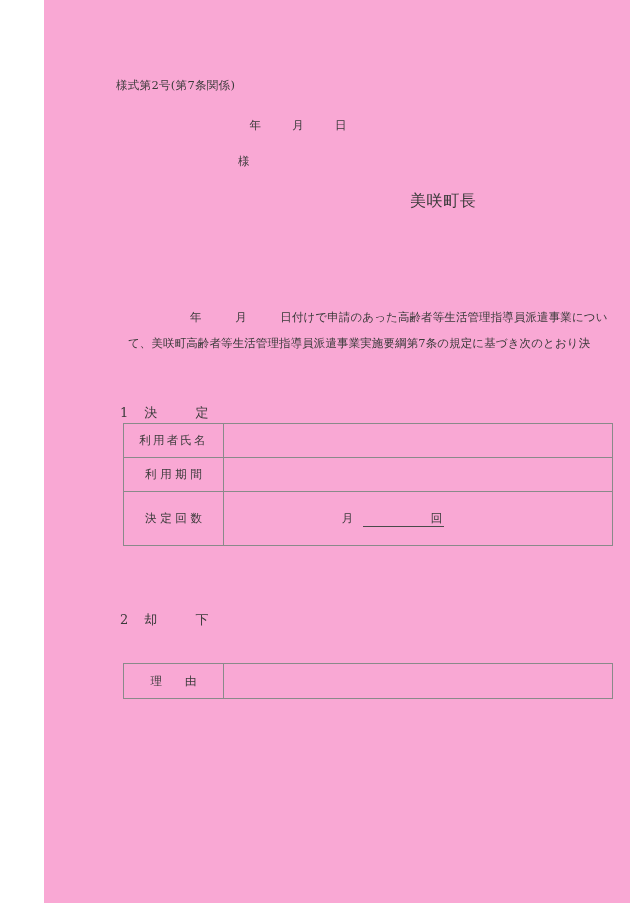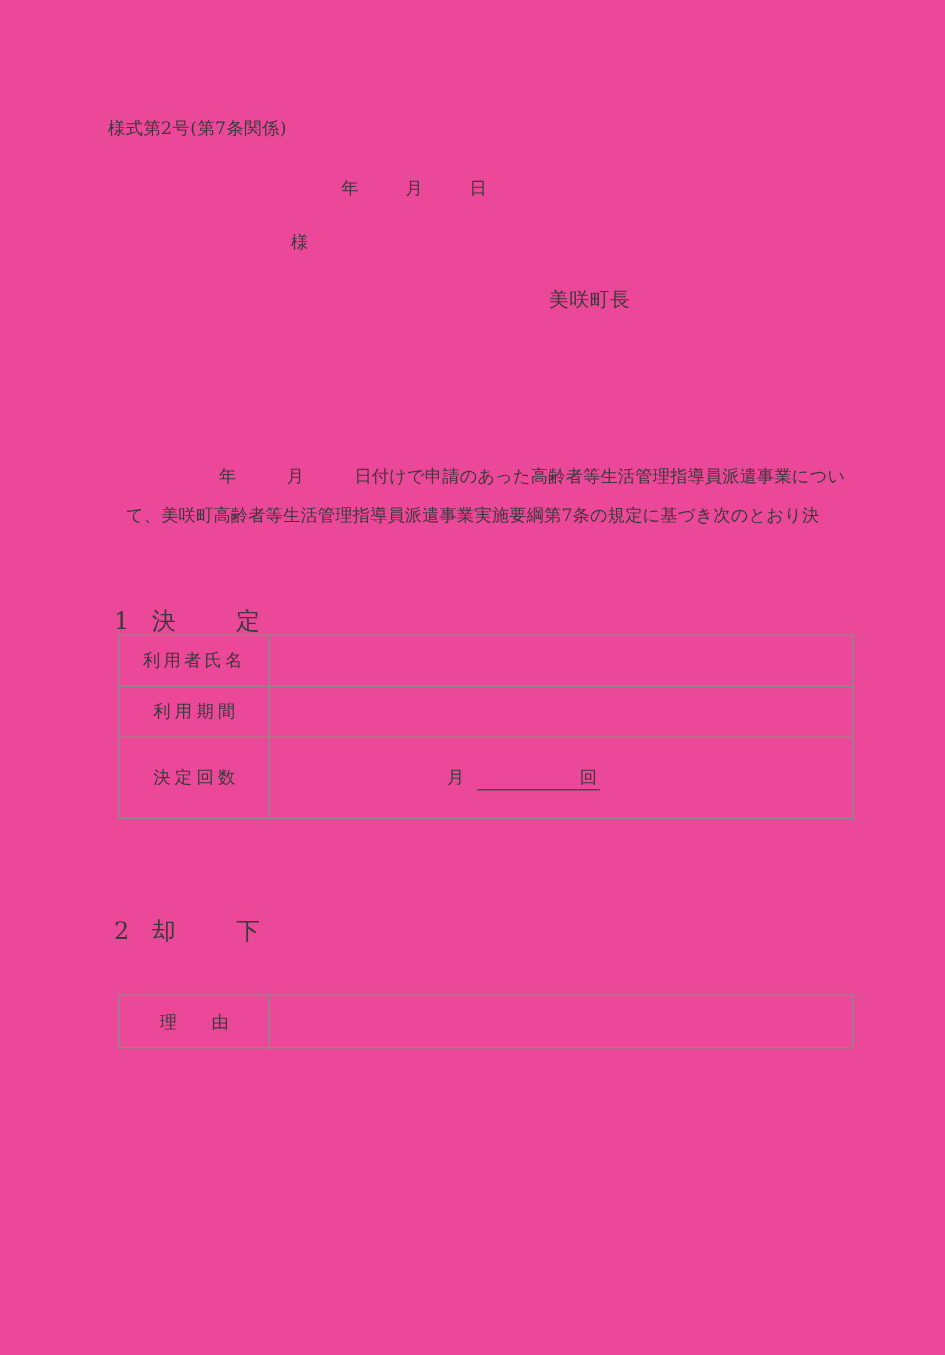--- a/index.html
+++ b/index.html
@@ -12,21 +12,22 @@
     width: 630px;
     height: 903px;
     position: relative;
     font-family: "DejaVu Serif", "Liberation Serif", serif;
     color: #3a3a3a;
     overflow: hidden;
   }
   .page {
     position: absolute;
     inset: 0;
-    background: #ec4899;
+    background: #f9a8d4;
+    margin-left: 44px;
   }
 
   
   .form-code {
     position: absolute;
     left: 72px;
     top: 78px;
     font-size: 11.5px;
     letter-spacing: 0.3px;
     white-space: nowrap;
@@ -48,21 +49,21 @@
     position: absolute;
     left: 194px;
     top: 154px;
     font-size: 11.5px;
     white-space: nowrap;
   }
   .issuer {
     position: absolute;
     left: 366px;
     top: 191px;
-    font-size: 13px;
+    font-size: 16px;
     letter-spacing: 0.6px;
     white-space: nowrap;
   }
 
   
   .doc-title {
     position: absolute;
     left: 0;
     right: 0;
     top: 262px;
@@ -89,21 +90,21 @@
     text-indent: 62px;
   }
   .body-text .gap {
     display: inline-block;
     width: 26px;
   }
 
   
   .section-head {
     position: absolute;
-    font-size: 16px;
+    font-size: 13px;
     white-space: nowrap;
   }
   .section-head .num {
     display: inline-block;
     width: 20px;
   }
   .section-head .sp {
     display: inline-block;
     width: 30px;
   }
@@ -129,21 +130,21 @@
   }
   .form-table td.value {
     width: 374px;
     padding-left: 14px;
   }
 
   #decision-table {
     left: 79px;
     top: 423px;
   }
-  #decision-table tr { height: 34px; font-family: Liberation Serif, serif; }
+  #decision-table tr { height: 34px; }
   #decision-table tr.tall { height: 54px; }
 
   #reason-table {
     left: 79px;
     top: 663px;
   }
   #reason-table tr { height: 35px; }
 
   .lbl-wide   { letter-spacing: 2.2px; }
 

